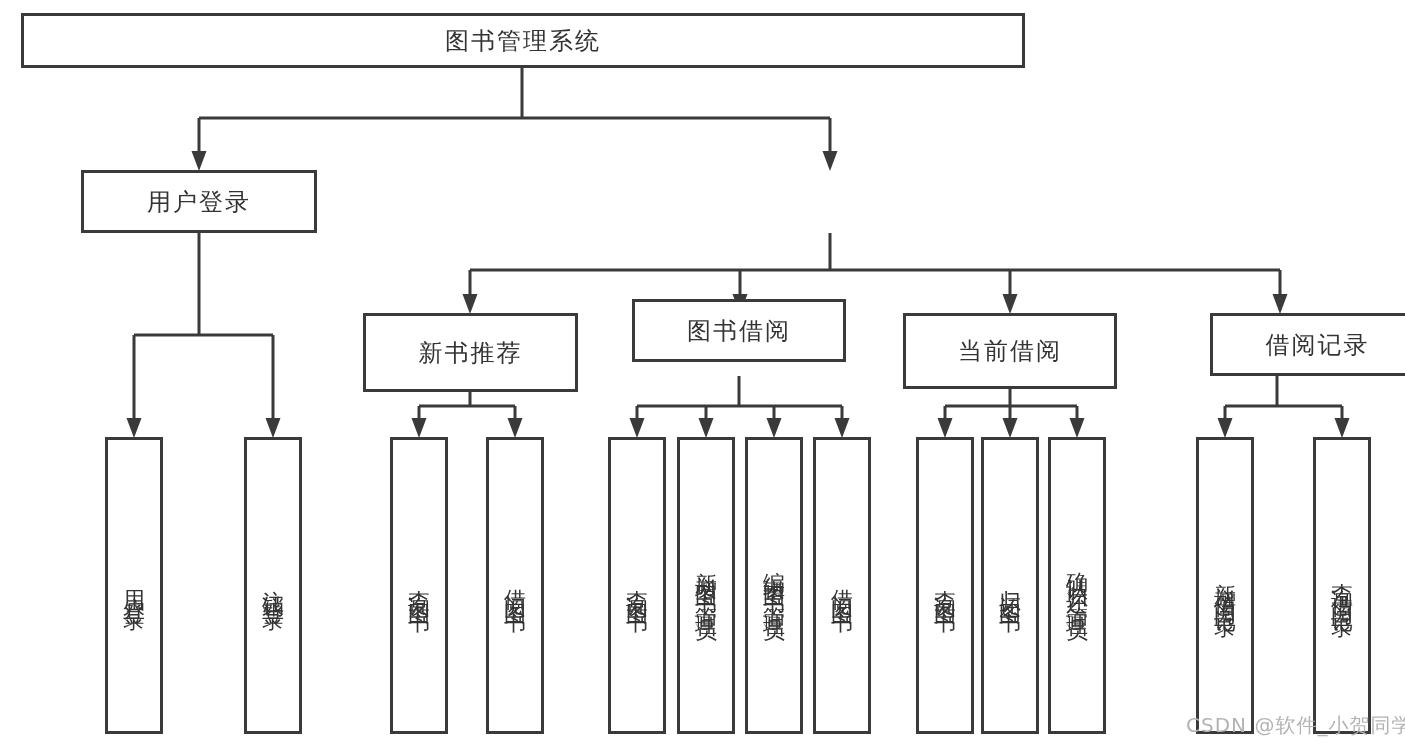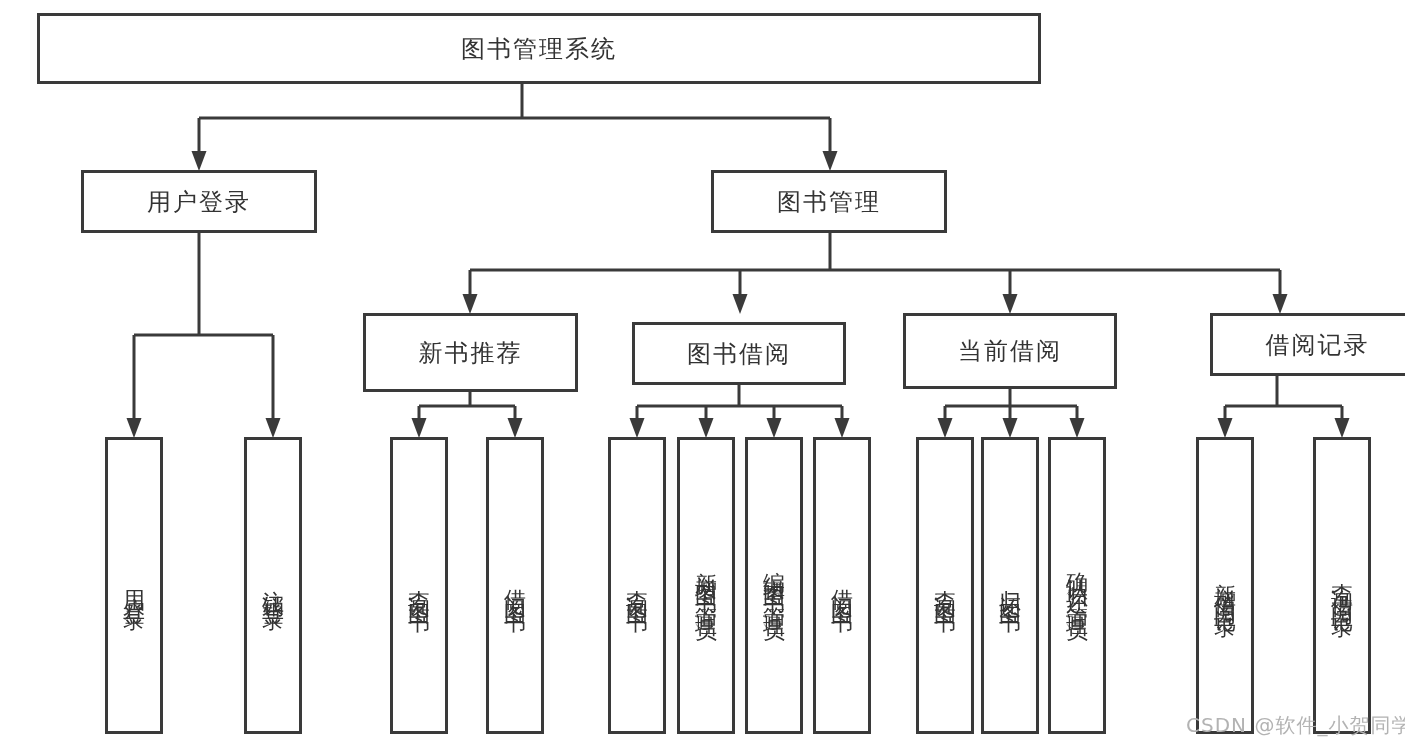--- a/index.html
+++ b/index.html
@@ -33,25 +33,25 @@
     writing-mode: vertical-rl;
     text-orientation: mixed;
     font-size: 22px;
     letter-spacing: 7px;
     white-space: normal;
     line-height: 1;
     top: 437px;
     width: 58px;
     height: 297px;
   }
-  .root-box   { left: 21px;  top: 13px;  width: 1004px; height: 71px; margin-left: 16px; }
+  .root-box   { left: 21px;  top: 13px;  width: 1004px; height: 55px; }
   .l2-0       { left: 81px;  top: 170px; width: 236px;  height: 63px; }
   .l2-1       { left: 711px; top: 170px; width: 236px;  height: 63px; }
   .l3-0       { left: 363px; top: 313px; width: 215px;  height: 79px; }
-  .l3-1       { left: 632px; top: 322px; width: 214px;  height: 63px; }
+  .l3-1       { left: 632px; top: 299px; width: 214px;  height: 63px; }
   .l3-2       { left: 903px; top: 313px; width: 214px;  height: 76px; }
   .l3-3       { left: 1170px;top: 313px; width: 215px;  height: 63px; margin-left: 40px; }
   .leaf-a1 { left: 105px; }  .leaf-a2 { left: 244px; }
   .leaf-b1 { left: 390px; }  .leaf-b2 { left: 486px; }
   .leaf-c1 { left: 608px; }  .leaf-c2 { left: 677px; }
   .leaf-c3 { left: 745px; }  .leaf-c4 { left: 813px; }
   .leaf-d1 { left: 916px; }  .leaf-d2 { left: 981px; }  .leaf-d3 { left: 1048px; }
   .leaf-e1 { left: 1196px; } .leaf-e2 { left: 1313px; }
   .watermark {
     position: absolute;
@@ -117,21 +117,20 @@
     <g>
       <path class="line" d="M1277 376 V406 M1225 406 H1342 M1225 406 V423 M1342 406 V423"></path>
       <path class="arrow" d="M1225 438 L1217.5 418 L1232.5 418 Z"></path>
       <path class="arrow" d="M1342 438 L1334.5 418 L1349.5 418 Z"></path>
     </g>
   </svg>
 
   <div class="node root-box">图书管理系统</div>
 
   <div class="node l2-0">用户登录</div>
-  <div class="node l2-1">图书管理</div>
 
   <div class="node l3-0">新书推荐</div>
   <div class="node l3-1">图书借阅</div>
   <div class="node l3-2">当前借阅</div>
   <div class="node l3-3">借阅记录</div>
 
   <div class="node leaf leaf-a1">用户登录</div>
   <div class="node leaf leaf-a2">注销登录</div>
 
   <div class="node leaf leaf-b1">查询图书</div>

